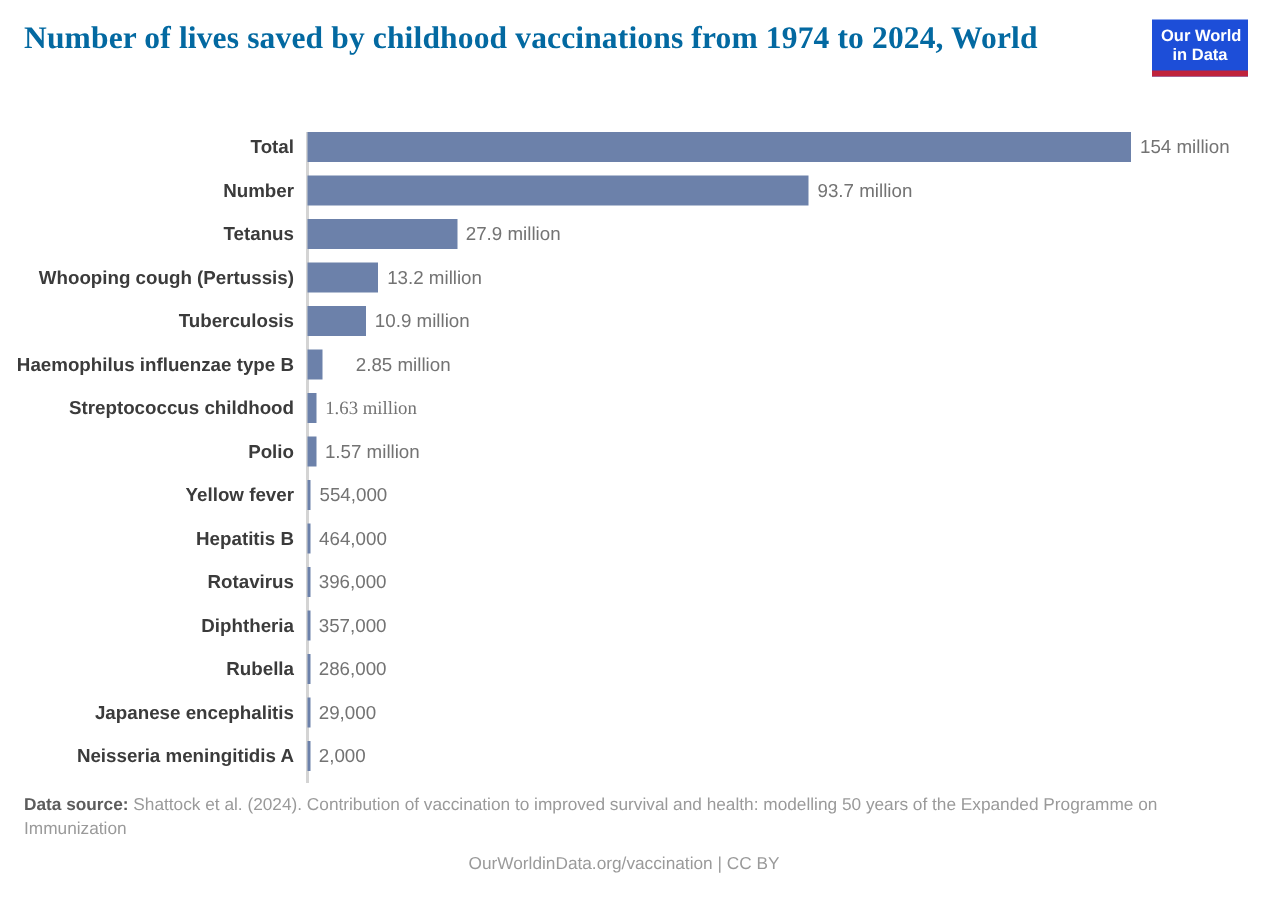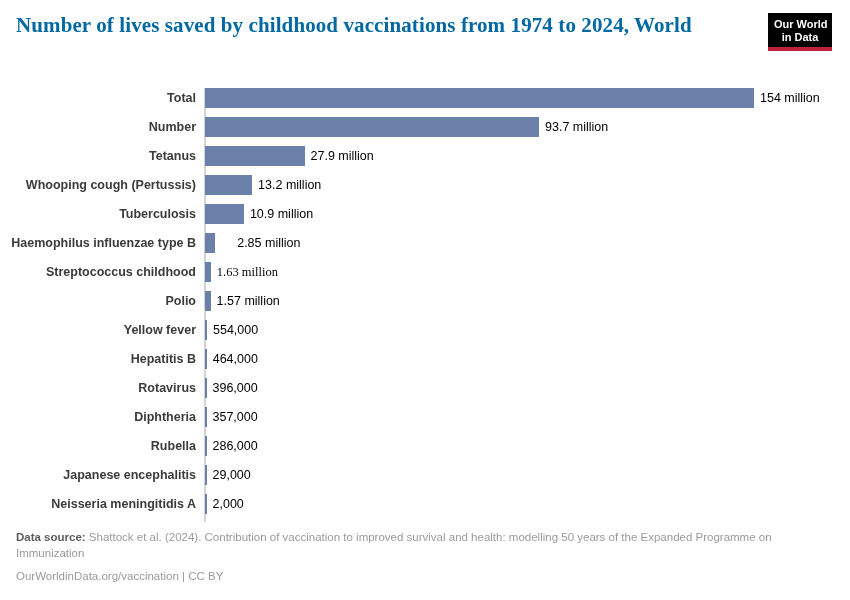--- a/index.html
+++ b/index.html
@@ -34,21 +34,21 @@
     color: #0369a1;
     margin: 0;
     max-width: 690px;
   }
 
   .owid-logo {
     position: absolute;
     top: 13px;
     right: 18px;
     width: 64px;
-    background: #000000;
+    background: #1d4ed8;
     padding: 5px 6px 0 6px;
     box-sizing: border-box;
     border-bottom: 4px solid #c0233c;
     text-align: center;
   }
   .owid-logo .l1, .owid-logo .l2 {
     display: block;
     color: #ffffff;
     font-family: "Liberation Sans", sans-serif;
     font-size: 11px;
@@ -98,40 +98,40 @@
     top: 0;
     height: 20px;
     background: #6c81aa;
   }
   .bar-value {
     position: absolute;
     top: 0;
     height: 20px;
     line-height: 20px;
     font-size: 12.5px;
-    color: #000000;
+    color: #737373;
     white-space: nowrap;
   }
 
   
   .footer {
     position: absolute;
     left: 16px;
     top: 530px;
     width: 800px;
     font-size: 11.5px;
     line-height: 15.5px;
     color: #9a9a9a;
   }
   .footer .src-line { margin: 0 0 8px 0; max-width: 770px; }
   .src-label {
     font-weight: 700;
     color: #5c5c5c;
   }
-  .footer .url-line { margin: 0; color: #9a9a9a; }
+  .footer .url-line { margin: 0; color: #9a9a9a; text-align: center; }
 </style>
 </head>
 <body>
 
 <div class="header">
   <h1 class="chart-title">Number of lives saved by childhood vaccinations from 1974 to 2024, World</h1>
 </div>
 
 <div class="owid-logo">
   <span class="l1">Our World</span>

